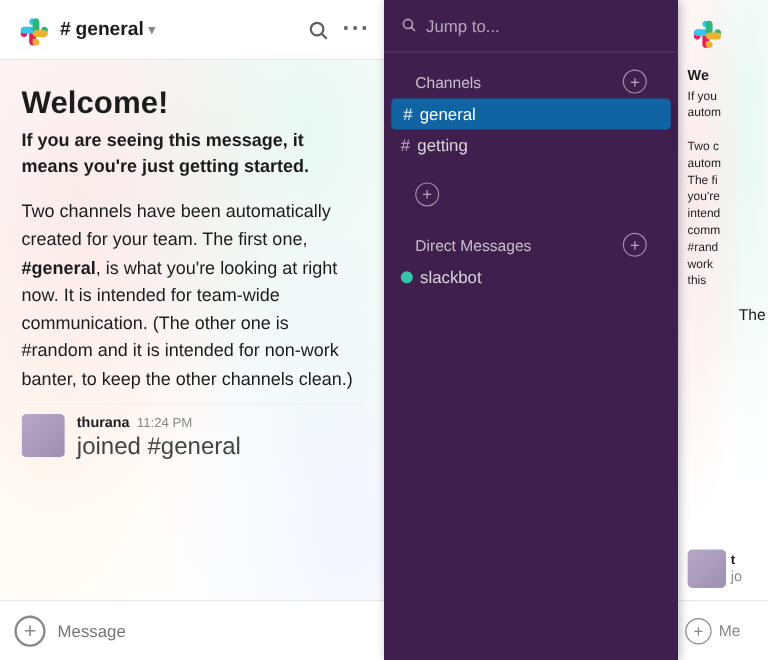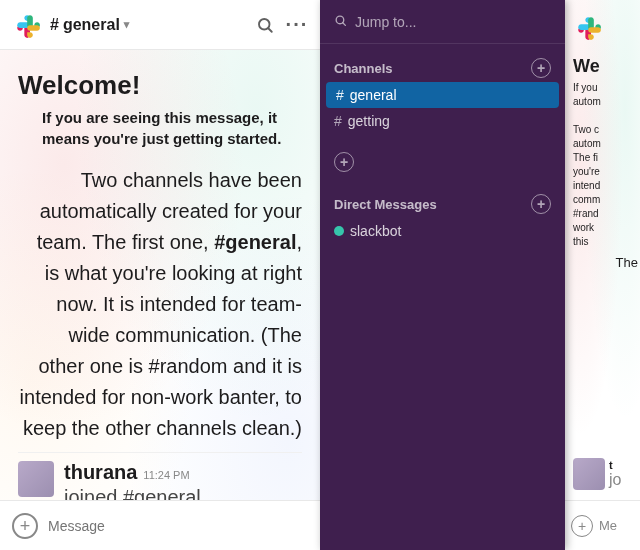--- a/index.html
+++ b/index.html
@@ -93,28 +93,26 @@
       color: #1d1c1d;
       margin-bottom: 6px;
     }
 
     .welcome-subtitle {
       font-size: 15px;
       font-weight: 700;
       color: #1d1c1d;
       margin-bottom: 16px;
       line-height: 1.4;
-      margin-left: 24px;
     }
 
     .welcome-body {
-      font-size: 20px;
+      font-size: 15px;
       color: #1d1c1d;
       line-height: 1.55;
-      text-align: right;
     }
 
     .welcome-body strong {
       font-weight: 700;
     }
 
     
     .message-item {
       display: flex;
       align-items: flex-start;
@@ -145,21 +143,21 @@
     .message-content {}
 
     .message-meta {
       display: flex;
       align-items: baseline;
       gap: 6px;
       margin-bottom: 2px;
     }
 
     .message-author {
-      font-size: 20px;
+      font-size: 12px;
       font-weight: 700;
       color: #1d1c1d;
     }
 
     .message-time {
       font-size: 11px;
       color: #888;
     }
 
     .message-text {
@@ -236,24 +234,24 @@
     }
 
     .sidebar-section {
       padding: 10px 0 4px;
     }
 
     .sidebar-section-header {
       display: flex;
       align-items: center;
       justify-content: space-between;
-      padding: 4px 14px;
+      padding: 4px 26px;
       color: rgba(255,255,255,0.7);
       font-size: 13px;
-      font-weight: 700;
+      font-weight: 400;
       cursor: pointer;
     }
 
     .sidebar-add-btn {
       width: 20px;
       height: 20px;
       border-radius: 50%;
       border: 1.5px solid rgba(255,255,255,0.5);
       display: flex;
       align-items: center;
@@ -326,21 +324,21 @@
       height: 30px;
     }
 
     .right-content {
       padding: 56px 8px 0;
       position: relative;
       z-index: 1;
     }
 
     .right-welcome {
-      font-size: 18px;
+      font-size: 12px;
       font-weight: 800;
       color: #1d1c1d;
       margin-bottom: 4px;
     }
 
     .right-text {
       font-size: 10px;
       color: #1d1c1d;
       line-height: 1.4;
     }
@@ -367,21 +365,21 @@
       flex-shrink: 0;
     }
 
     .right-user-text {
       font-size: 11px;
       font-weight: 700;
       color: #1d1c1d;
     }
 
     .right-join-text {
-      font-size: 16px;
+      font-size: 12px;
       color: #888;
     }
 
     .right-input-area {
       position: absolute;
       bottom: 0;
       left: 0;
       right: 0;
       height: 50px;
       border-top: 1px solid #e8e8e8;

